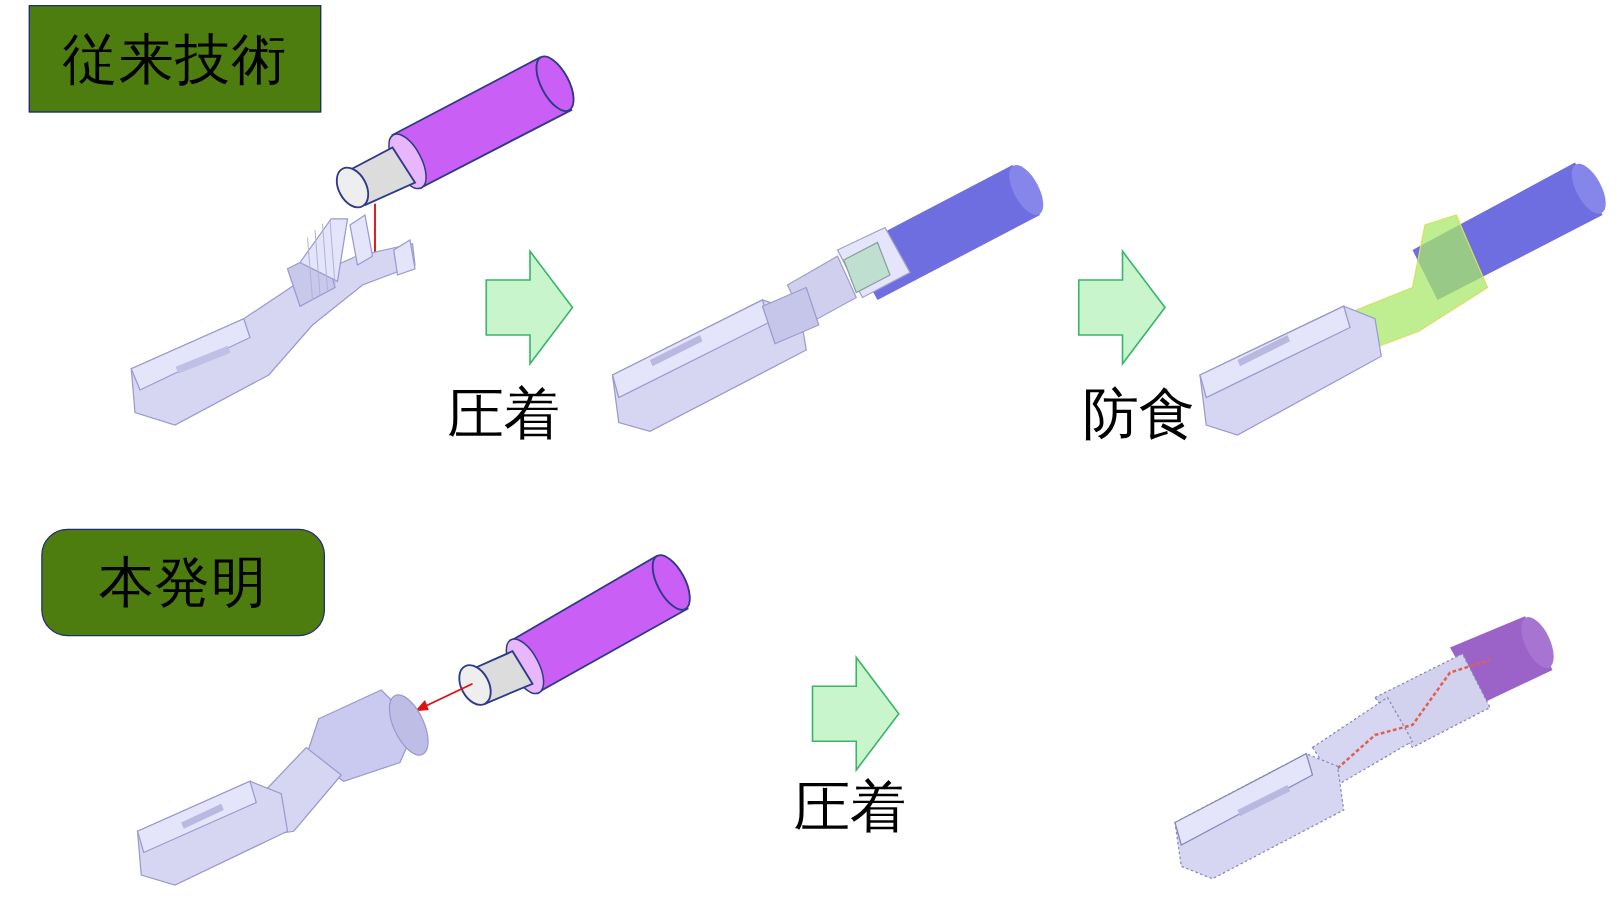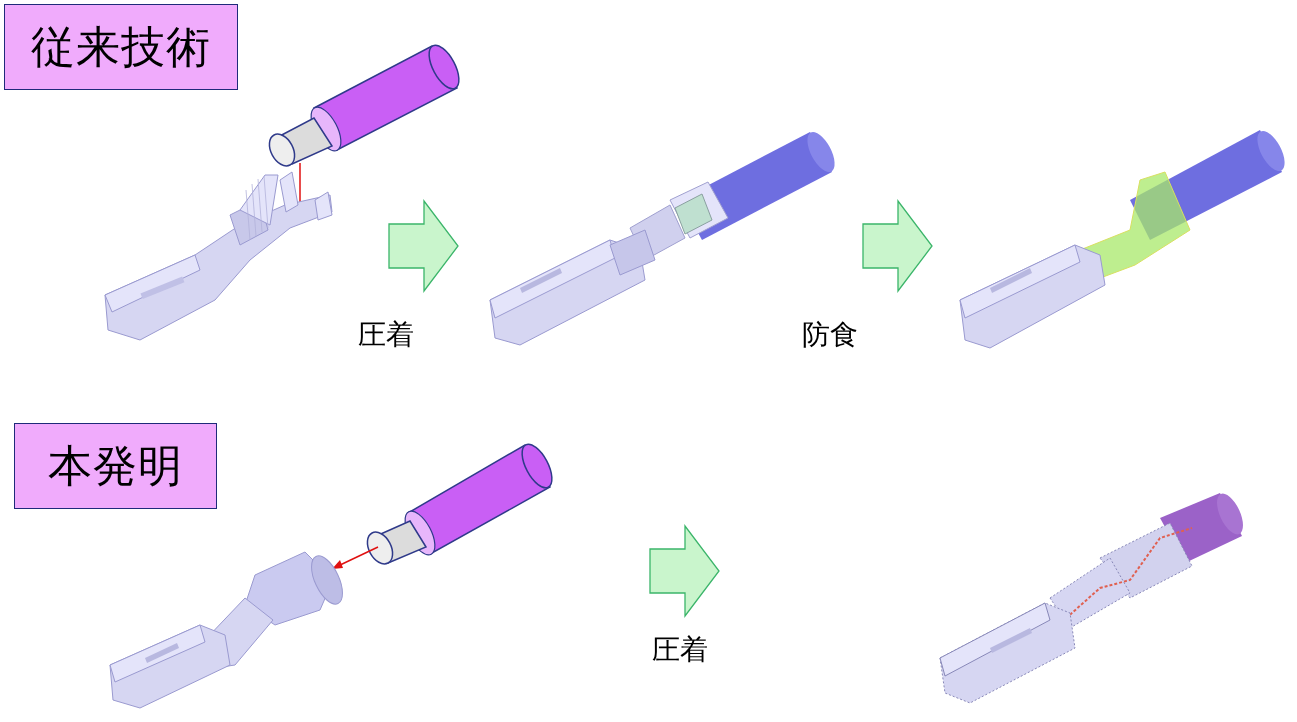--- a/index.html
+++ b/index.html
@@ -2,26 +2,26 @@
 <html><head>
 <meta charset="utf-8">
 <style>
   html, body { margin: 0; padding: 0; background: #ffffff; }
   body {
     width: 1297px; height: 722px; position: relative; overflow: hidden;
     font-family: "DejaVu Sans", "Liberation Sans", sans-serif;
     color: #000;
   }
   .label-box {
-    position: absolute; border: 1.5px solid #1f2a7a; background: #f0abfc;
+    position: absolute; border: 1.5px solid #1f2a7a; background: #4d7c0f;
     display: flex; align-items: center; justify-content: center;
-    font-size: 44px; letter-spacing: 1px; box-sizing: border-box;
+    font-size: 44px; letter-spacing: 1px; box-sizing: border-box; margin-left: 19px;
   }
   .caption {
-    position: absolute; font-size: 28px; line-height: 40px; text-align: center; white-space: nowrap;
+    position: absolute; font-size: 45px; line-height: 40px; text-align: center; white-space: nowrap; font-family: Liberation Mono, monospace;
   }
   .abs { position: absolute; }
   svg { display: block; overflow: visible; }
 </style>
 </head>
 <body>
 
 <div class="label-box" style="left:4px; top:4px; width:234px; height:86px;">
   <span>従来技術</span>
 </div>
@@ -80,34 +80,34 @@
     <polygon points="40,168 80,148 82,153 42,173" fill="#b8b8e0"></polygon>
     <polygon points="130,125 165,110 175,140 140,155" fill="#c6c6ea" stroke="#9a9ad0"></polygon>
   </svg>
 </div>
 
 <div class="abs" style="left:862px; top:200px;">
   <svg width="72" height="92" viewBox="0 0 72 92">
     <polygon points="1,24 36,24 36,1 70,46 36,91 36,68 1,68" fill="#c9f5cc" stroke="#3bb56a" stroke-width="1.3"></polygon>
   </svg>
 </div>
-<div class="caption" style="left:802px; top:315px;">防食</div>
+<div class="caption" style="left:866px; top:315px;">防食</div>
 
 <div class="abs" style="left:950px; top:120px;">
   <svg width="345" height="240" viewBox="0 0 345 240">
     <polygon points="180,80 310,10 332,52 200,120" fill="#6e6ee0"></polygon>
     <ellipse cx="321" cy="31" rx="10" ry="22" transform="rotate(-28 321 31)" fill="#8686ea"></ellipse>
     <polygon points="130,130 180,110 190,60 215,52 240,110 185,145 145,160" fill="#a8e86a" fill-opacity="0.75" stroke="#d8e060" stroke-width="1"></polygon>
     <polygon points="10,180 125,125 150,135 155,165 40,228 15,220" fill="#d6d6f2" stroke="#9a9ad0"></polygon>
     <polygon points="10,180 125,125 130,142 15,198" fill="#e4e4fa" stroke="#9a9ad0"></polygon>
     <polygon points="40,168 80,148 82,153 42,173" fill="#b8b8e0"></polygon>
   </svg>
 </div>
 
-<div class="label-box" style="left:14px; top:423px; width:203px; height:86px;">
+<div class="label-box" style="left:14px; top:423px; width:227px; height:86px;border-radius:21px;">
   <span>本発明</span>
 </div>
 
 <div class="abs" style="left:360px; top:435px;">
   <svg width="200" height="130" viewBox="0 0 200 130">
     <polygon points="48,78 165,10 190,52 72,118" fill="#c95ff5" stroke="#2f3a8a" stroke-width="1.5"></polygon>
     <ellipse cx="177" cy="31" rx="11" ry="24" transform="rotate(-28 177 31)" fill="#c95ff5" stroke="#2f3a8a" stroke-width="1.5"></ellipse>
     <ellipse cx="60" cy="98" rx="11" ry="24" transform="rotate(-28 60 98)" fill="#e7b6fb" stroke="#2f3a8a" stroke-width="1.2"></ellipse>
     <polygon points="14,102 50,86 66,112 28,128" fill="#dcdcdc" stroke="#2f3a8a" stroke-width="1.5"></polygon>
     <ellipse cx="20" cy="113" rx="11" ry="17" transform="rotate(-28 20 113)" fill="#eeeeee" stroke="#2f3a8a" stroke-width="1.5"></ellipse>

